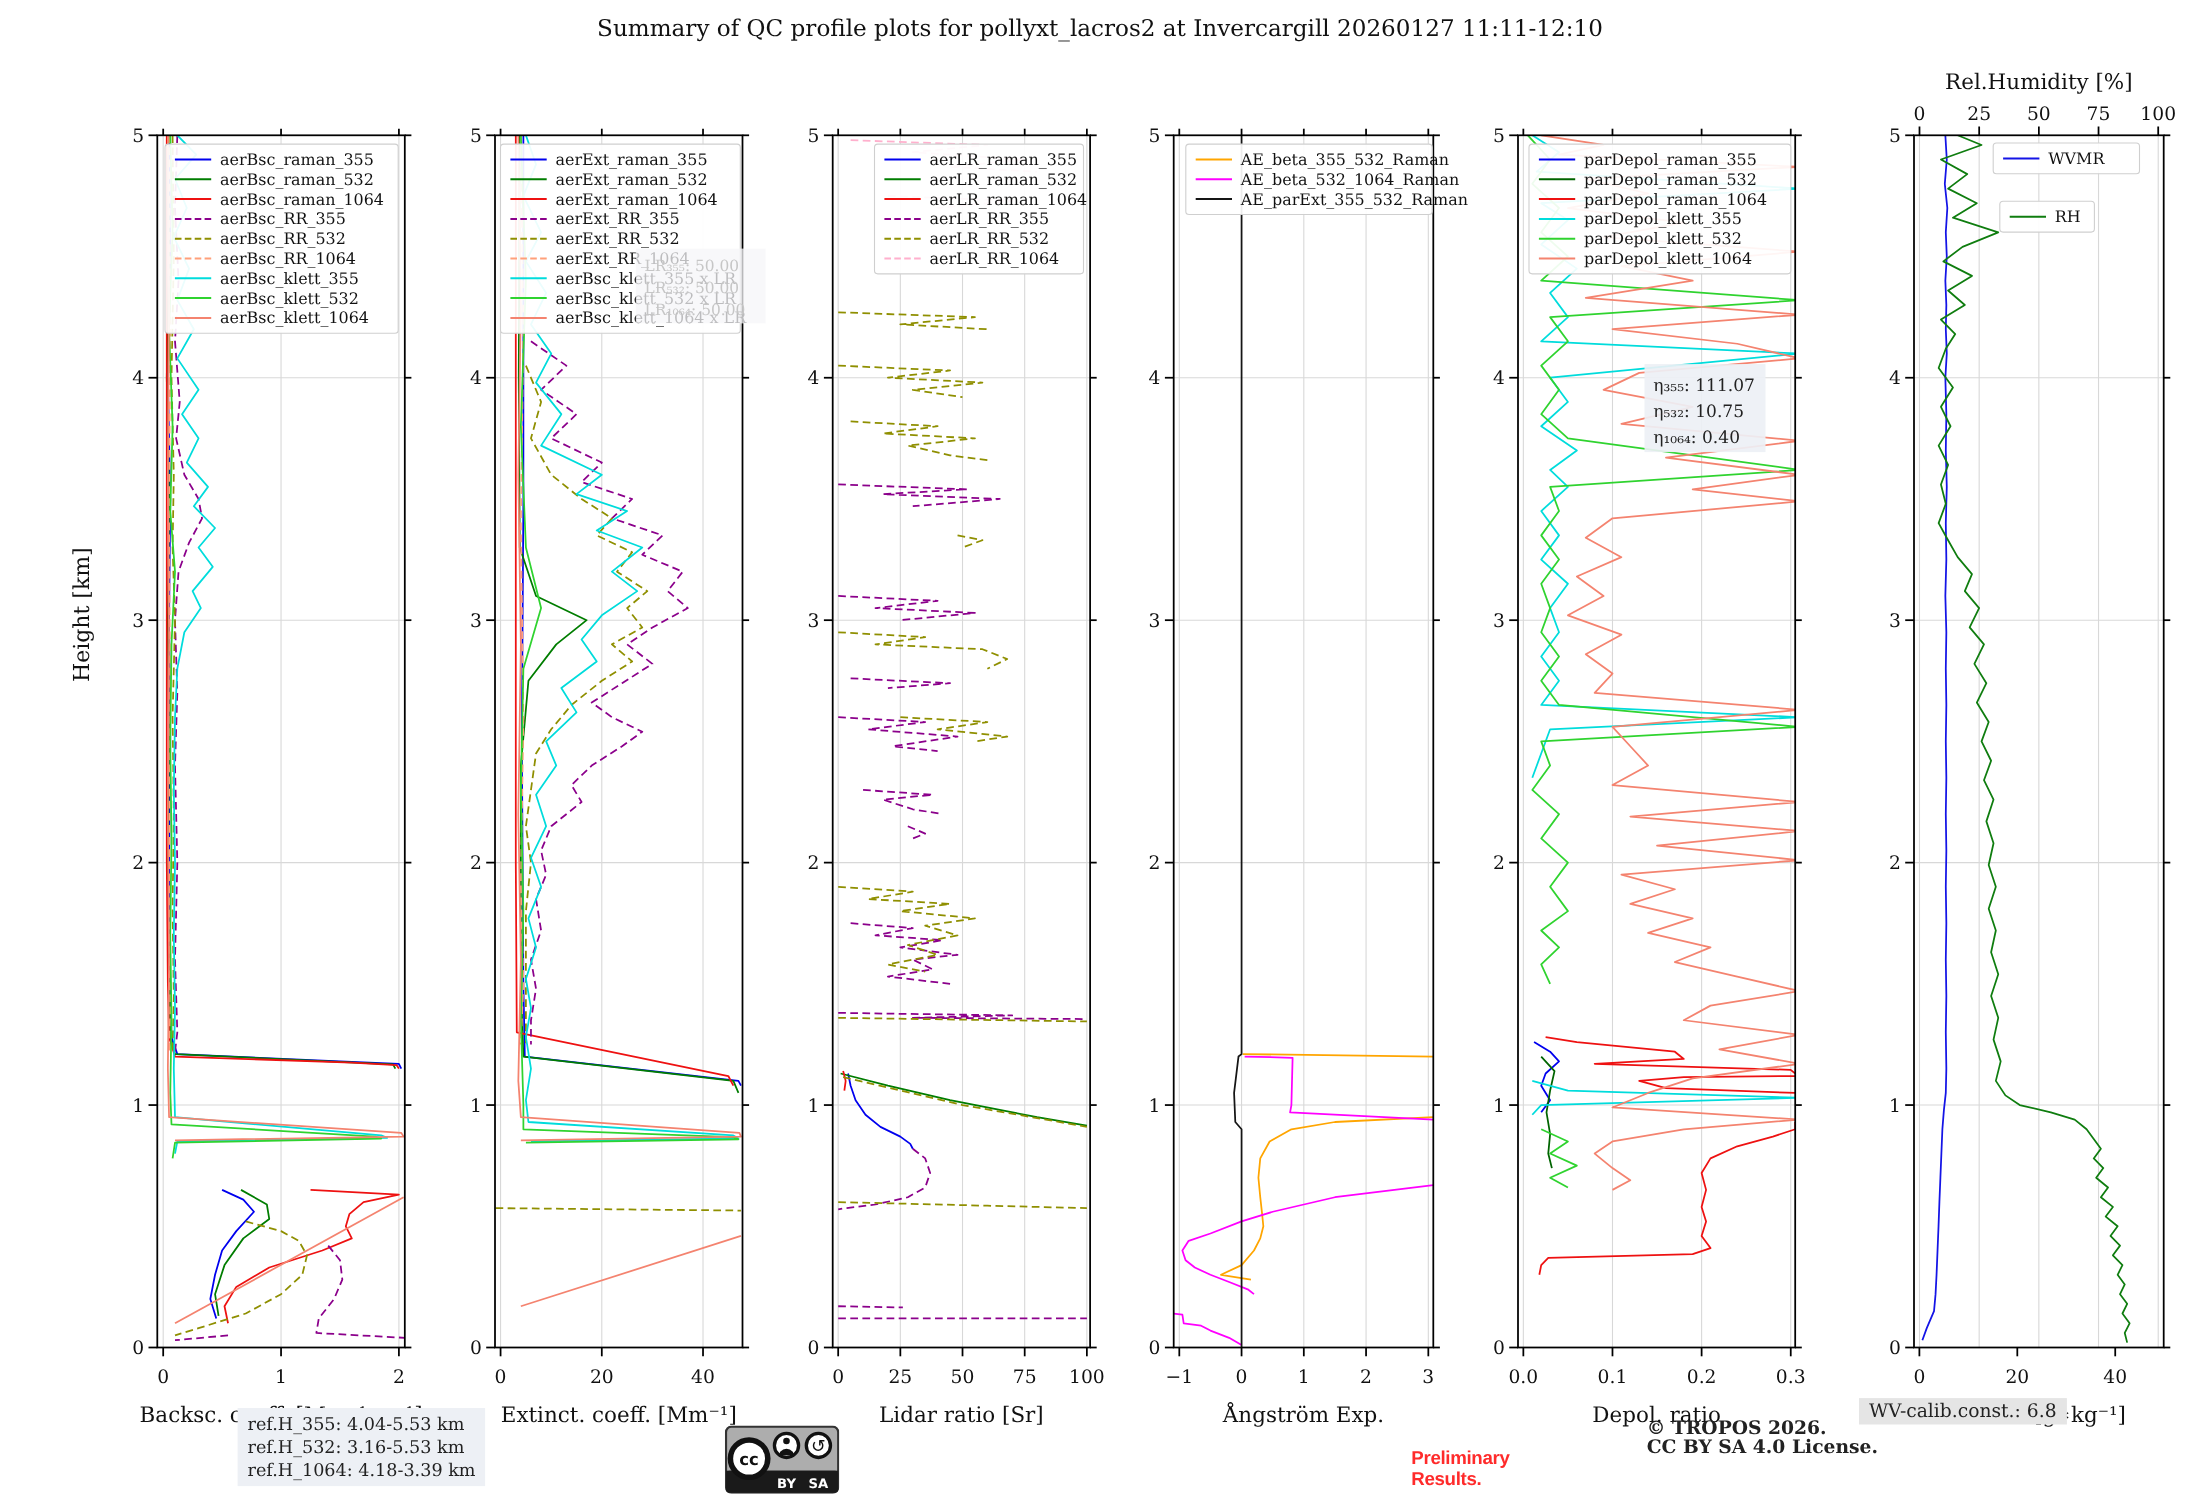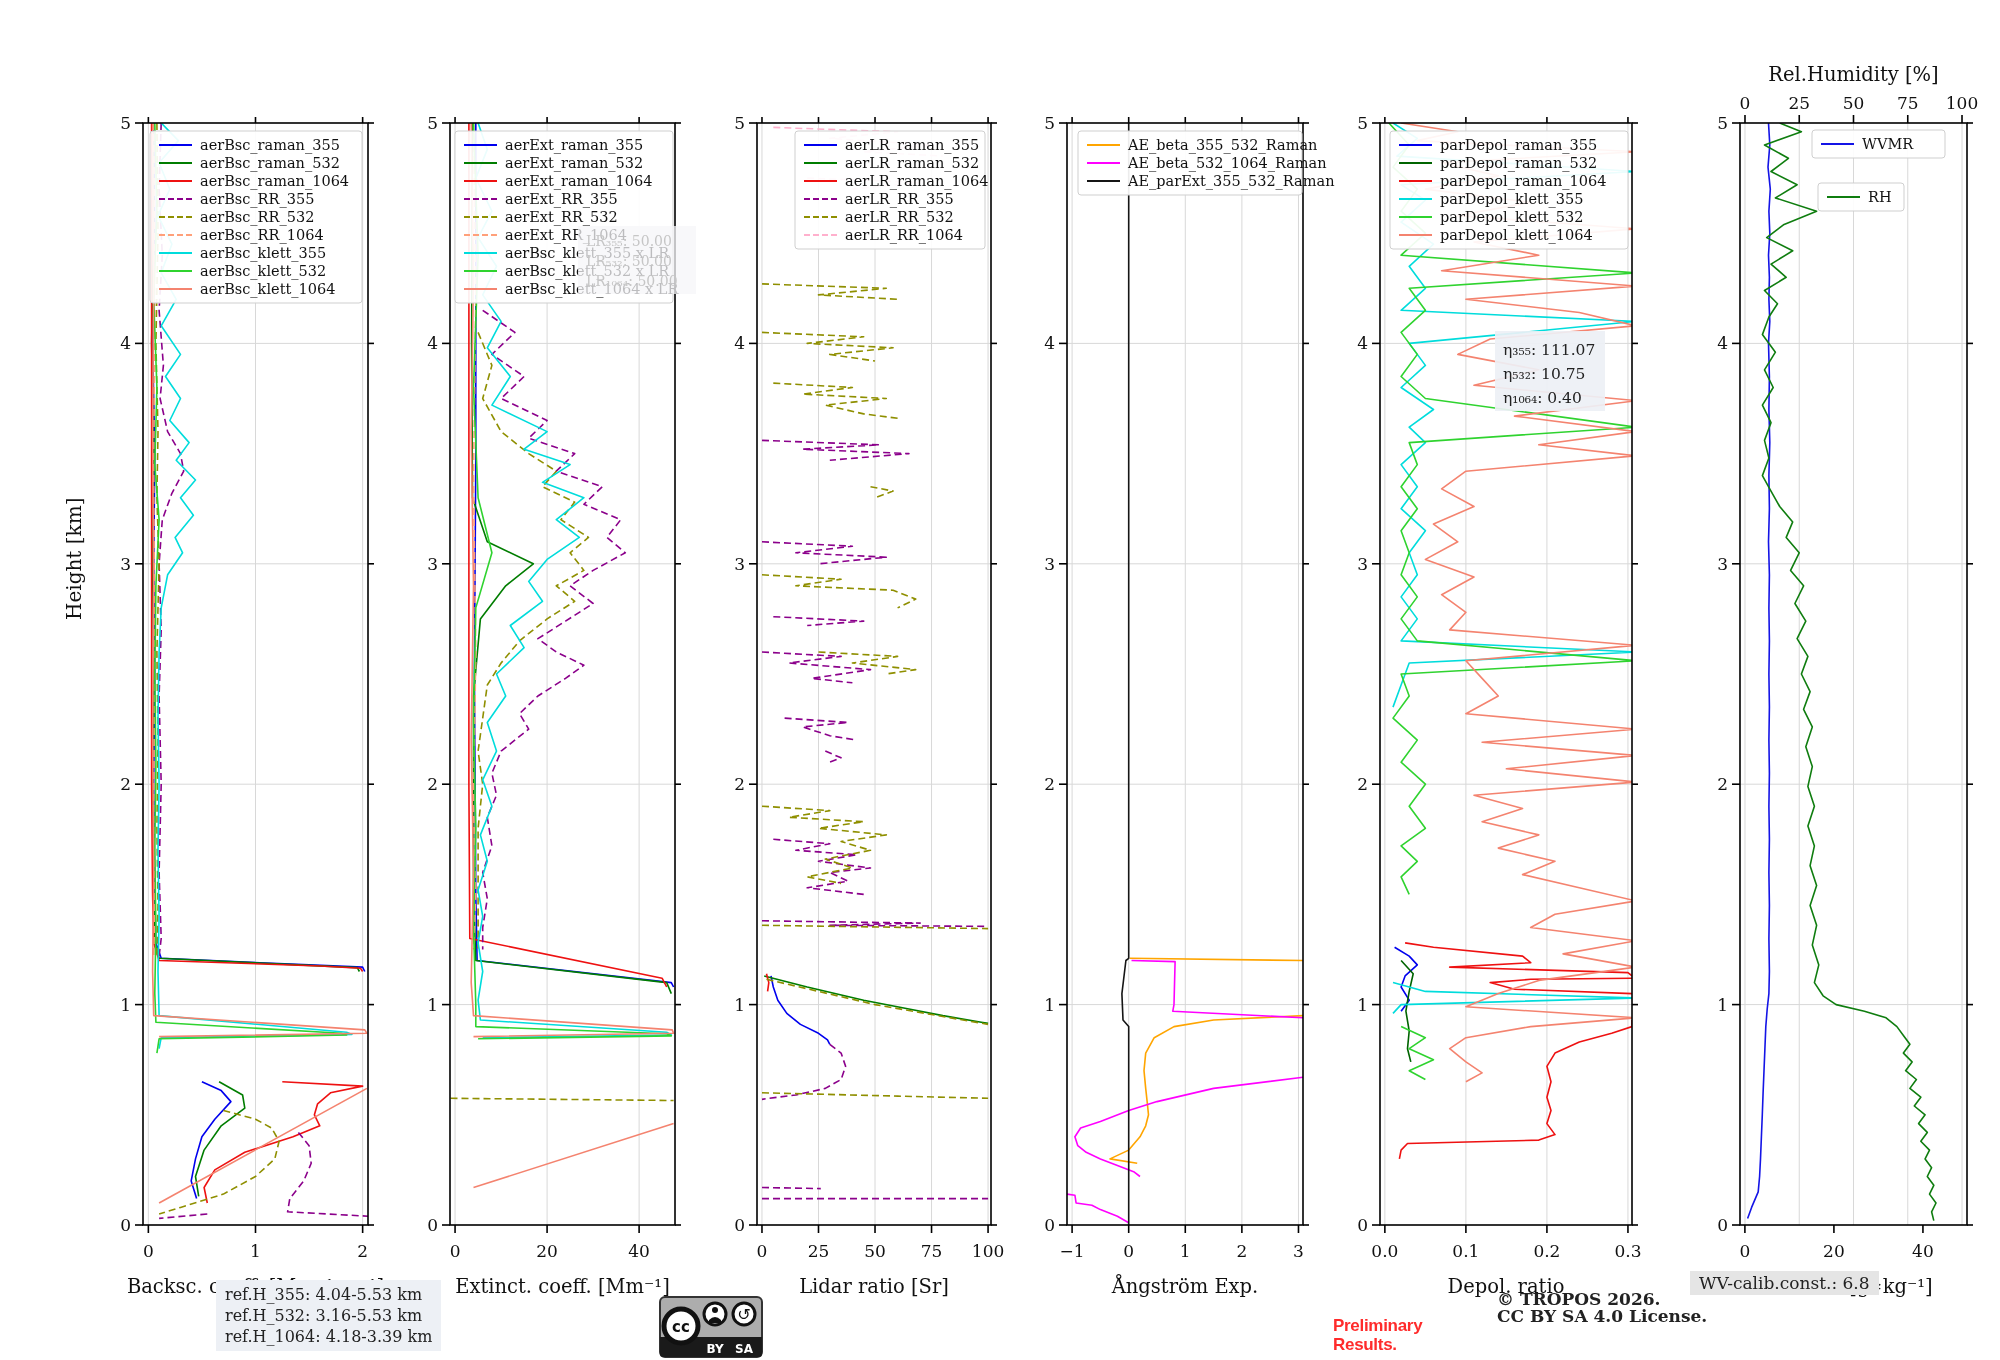--- a/index.html
+++ b/index.html
@@ -5,21 +5,21 @@
   html,body{margin:0;padding:0;background:#fff;}
   #figure{position:relative;width:2000px;height:1360px;background:#ffffff;
           font-family:"DejaVu Serif","DejaVu Sans",serif;overflow:hidden;}
   #chart-svg{position:absolute;left:0;top:0;}
   .fig-title{position:absolute;left:0;top:14px;width:2000px;text-align:center;
              font-size:21px;color:#111;}
   .height-label{position:absolute;left:62px;top:620px;transform:rotate(-90deg);
                 transform-origin:left top;font-size:20px;color:#111;white-space:nowrap;}
   .ref-box{position:absolute;left:182px;top:1280px;background:#edf0f5;
            font-size:16px;line-height:21px;padding:4px 9px;color:#222;margin-left:34px;}
-  .prelim{position:absolute;left:1333px;top:1316px;color:#ff2b2b;
+  .prelim{position:absolute;left:1283px;top:1316px;color:#ff2b2b;
           font-family:"Liberation Sans",sans-serif;font-weight:700;font-size:17px;
           line-height:19px;letter-spacing:-0.3px;}
   .tropos{position:absolute;left:1497px;top:1291px;font-weight:700;font-size:17px;
           line-height:17px;color:#222;}
   .wv-calib{position:absolute;left:1690px;top:1271px;background:#e5e5e5;
             font-size:17px;padding:2px 9px;color:#222;}
   .cc-badge{position:absolute;left:659px;top:1296px;}
 </style>
 </head>
 <body>
@@ -465,20 +465,21 @@
         <text x="1853.5" y="81" text-anchor="middle" font-size="19.5" font-family="&quot;DejaVu Serif&quot;,&quot;DejaVu Sans&quot;,serif" fill="#111">Rel.Humidity [%]</text>
         <rect x="1812" y="130" width="133" height="28" rx="3" fill="#ffffff" fill-opacity="0.92" stroke="#cfcfcf" stroke-width="1"></rect>
         <line x1="1821" y1="144" x2="1854" y2="144" stroke="#1414e6" stroke-width="1.8" stroke-dasharray="none"></line>
         <text x="1862" y="149" font-size="14.5" font-family="&quot;DejaVu Serif&quot;,&quot;DejaVu Sans&quot;,serif" fill="#111">WVMR</text>
         <rect x="1818" y="183" width="86" height="28" rx="3" fill="#ffffff" fill-opacity="0.92" stroke="#cfcfcf" stroke-width="1"></rect>
         <line x1="1827" y1="197" x2="1860" y2="197" stroke="#0f7d0f" stroke-width="1.8" stroke-dasharray="none"></line>
         <text x="1868" y="202" font-size="14.5" font-family="&quot;DejaVu Serif&quot;,&quot;DejaVu Sans&quot;,serif" fill="#111">RH</text>
       </g>
     </svg>
 
+  <div class="fig-title">Summary of QC profile plots for pollyxt_lacros2 at Invercargill 20260127 11:11-12:10</div>
   <div class="height-label">Height [km]</div>
 
   <div class="ref-box">
     <div>ref.H_355: 4.04-5.53 km</div>
     <div>ref.H_532: 3.16-5.53 km</div>
     <div>ref.H_1064: 4.18-3.39 km</div>
   </div>
 
   <svg class="cc-badge" width="104" height="62">
     <rect x="1" y="1" width="102" height="60" rx="5" fill="#adadad" stroke="#333" stroke-width="2"></rect>

